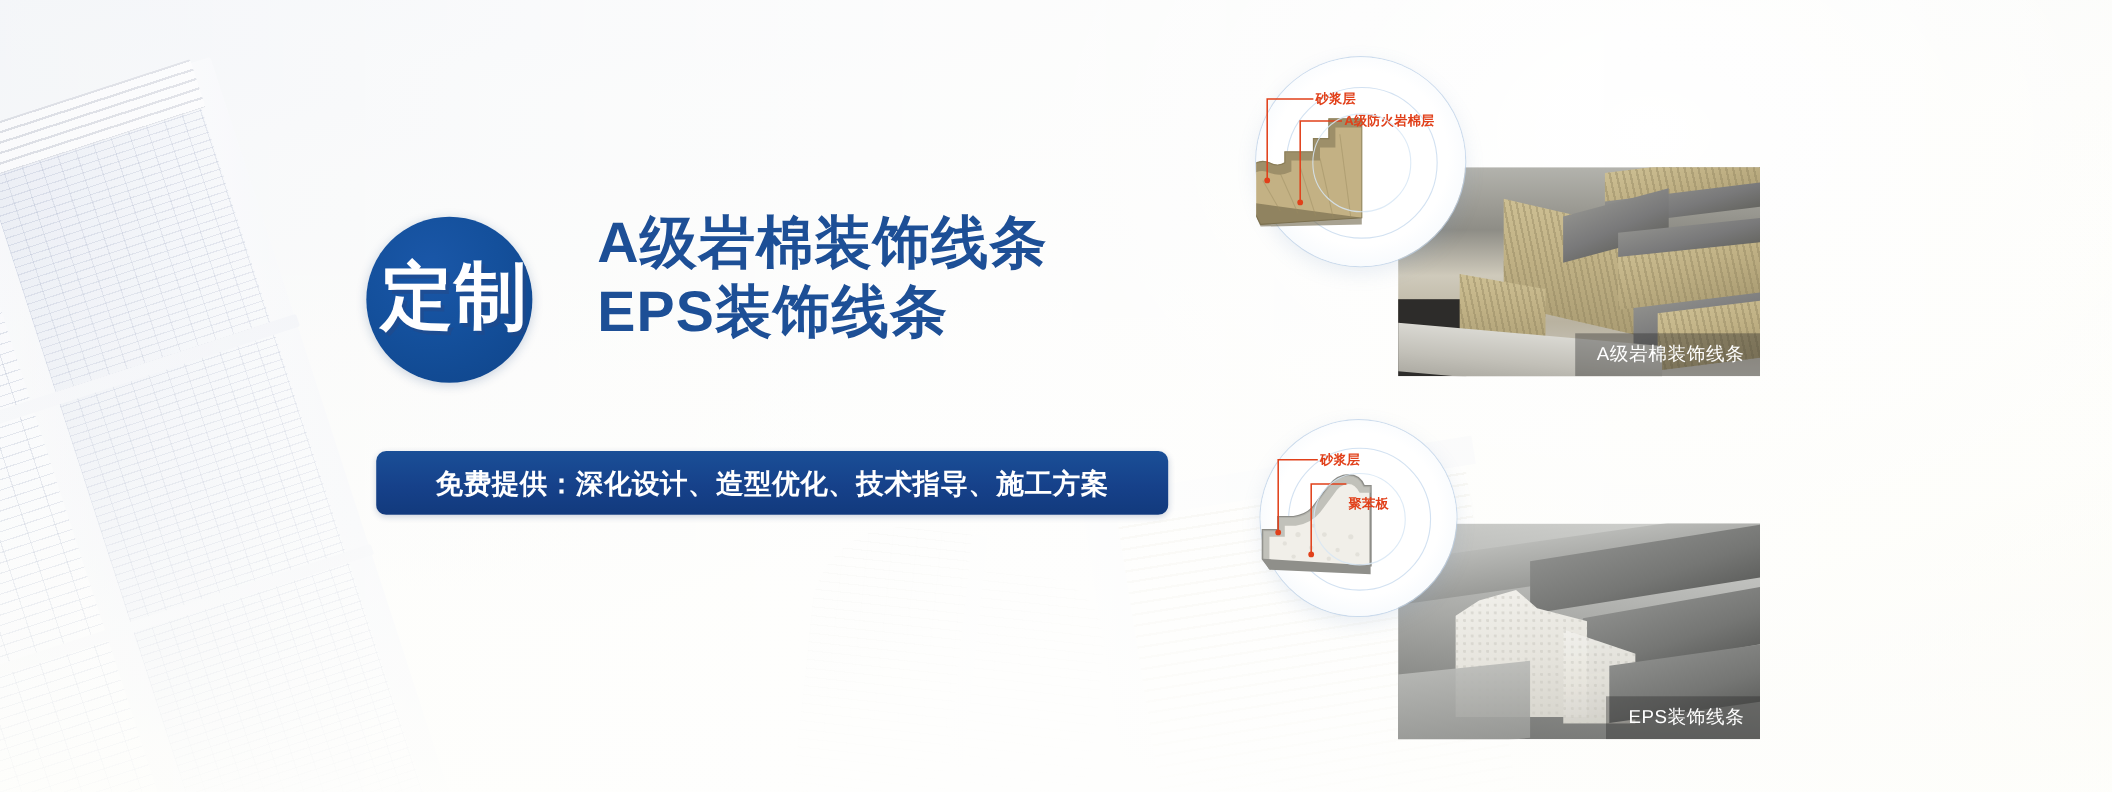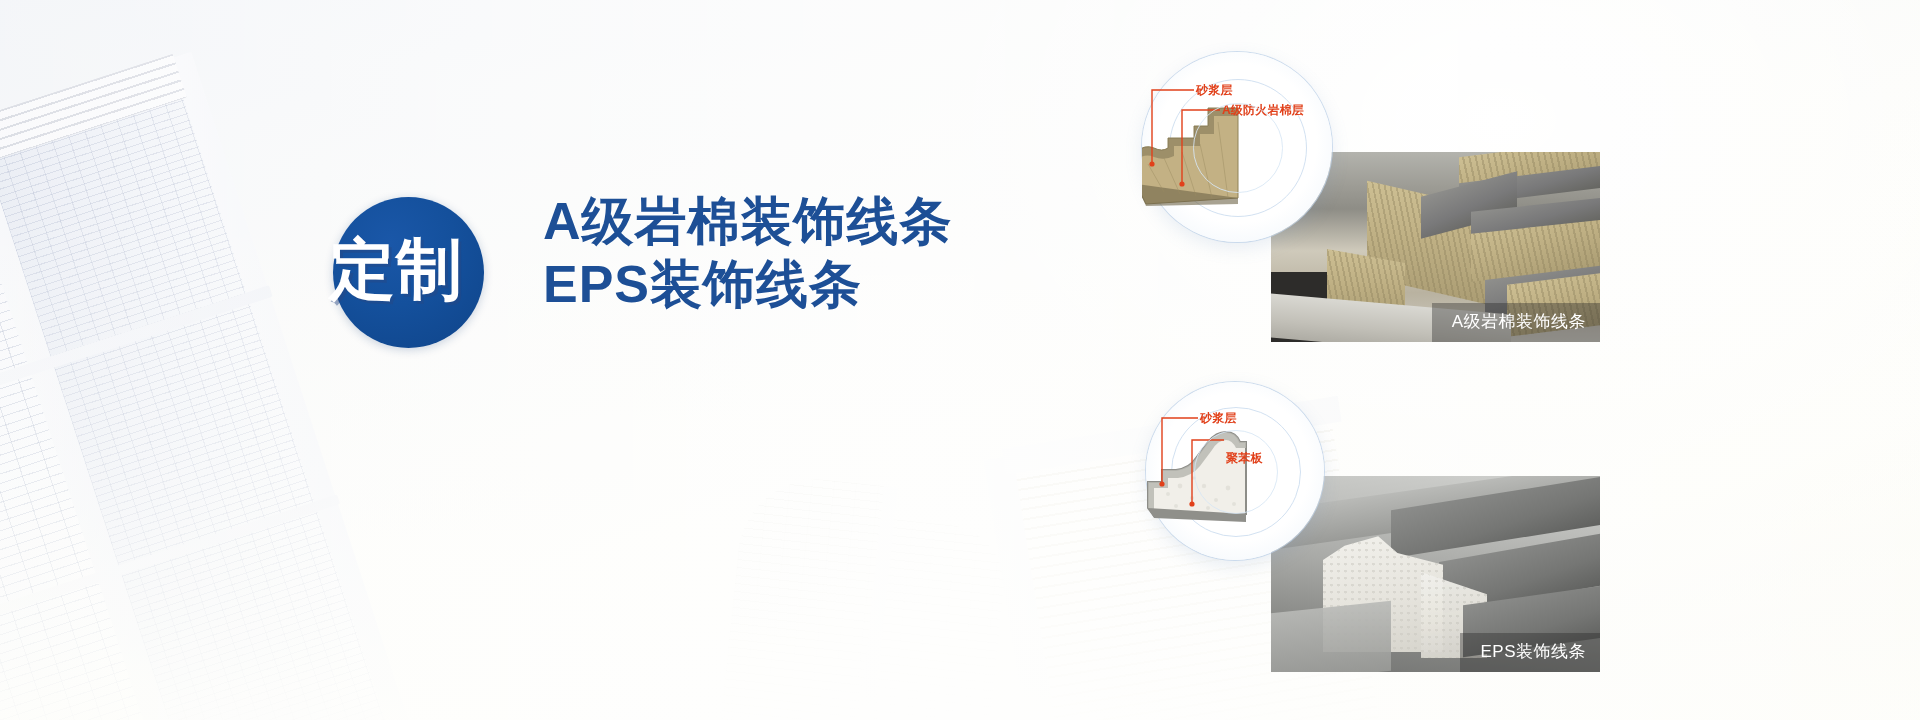--- a/index.html
+++ b/index.html
@@ -74,21 +74,21 @@
   
   #badge{
     position:absolute;left:333px;top:197px;width:151px;height:151px;
     border-radius:50%;
     background:radial-gradient(circle at 38% 30%, #1a57a8 0%, #14509c 45%, #0f4489 100%);
     box-shadow:0 2px 10px rgba(20,60,120,.22);
   }
   #badge-text{
     position:absolute;left:329px;top:236px;width:168px;
     font-size:66px;font-weight:bold;letter-spacing:1px;
-    color:#ffffff;line-height:1;text-align:left;
+    color:#ffffff;line-height:1;text-align:center;
     text-shadow:3px 3px 0 rgba(40,70,130,.45);
     font-family:"Liberation Sans","DejaVu Sans",sans-serif;
     white-space:nowrap;
   }
   #headline{
     position:absolute;left:543px;top:190px;
   }
   .hl-line{
     font-size:52px;font-weight:bold;color:#1d4f96;
     line-height:63px;letter-spacing:1px;white-space:nowrap;
@@ -216,20 +216,23 @@
   <div id="bg-wash"></div>
 
   <div id="badge"></div>
   <div id="badge-text">定制</div>
 
   <div id="headline">
     <div class="hl-line">A级岩棉装饰线条</div>
     <div class="hl-line">EPS装饰线条</div>
   </div>
 
+  <div id="promo-bar">
+    <span id="promo-text">免费提供：深化设计、造型优化、技术指导、施工方案</span>
+  </div>
 
   <div class="photo" id="photo-top">
     <div class="pbg"></div>
     <div class="darkband" style="left:0;top:120px;width:62px;height:70px;"></div>
     <div class="wool" style="left:188px;top:-4px;width:150px;height:44px;transform:skewY(-7deg);"></div>
     <div class="coated" style="left:188px;top:22px;width:150px;height:22px;transform:skewY(-7deg);"></div>
     <div class="wool" style="left:96px;top:46px;width:150px;height:96px;transform:skewY(13deg);"></div>
     <div class="coated" style="left:150px;top:32px;width:96px;height:42px;transform:skewY(-15deg);"></div>
     <div class="wool" style="left:200px;top:66px;width:146px;height:56px;transform:skewY(-6deg);"></div>
     <div class="coated" style="left:200px;top:52px;width:146px;height:22px;transform:skewY(-6deg);"></div>

